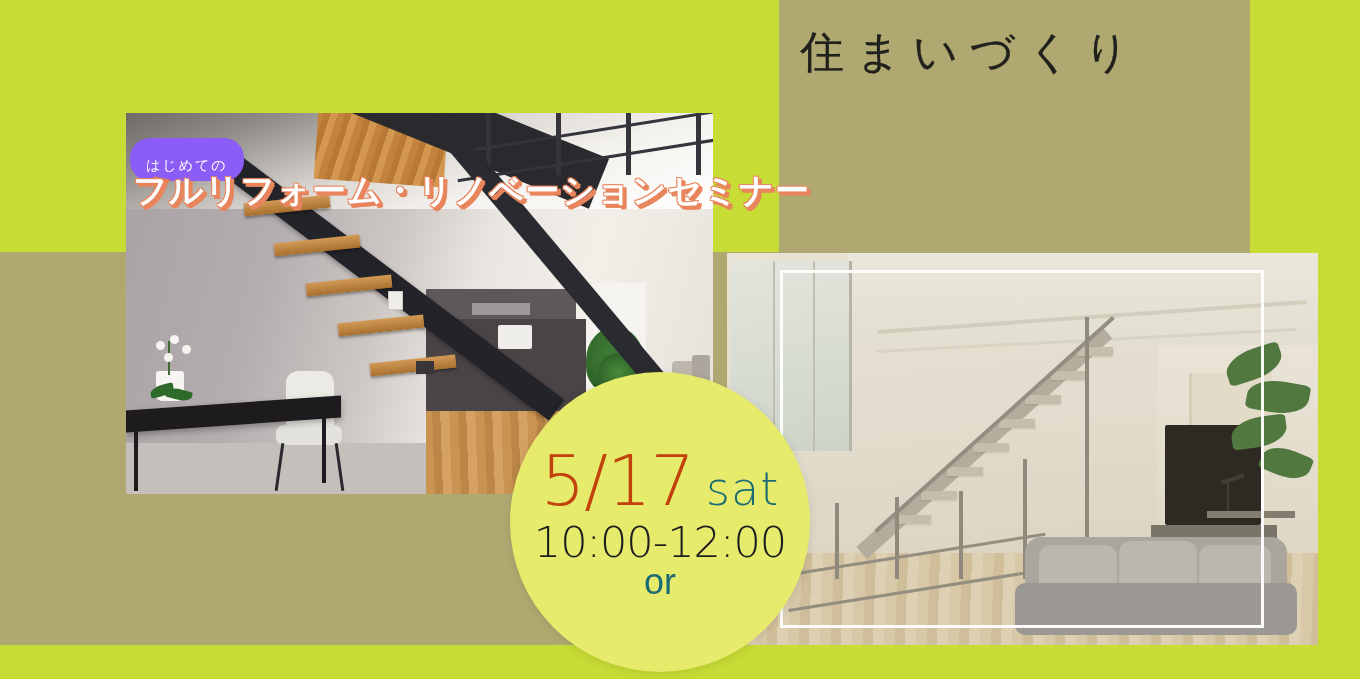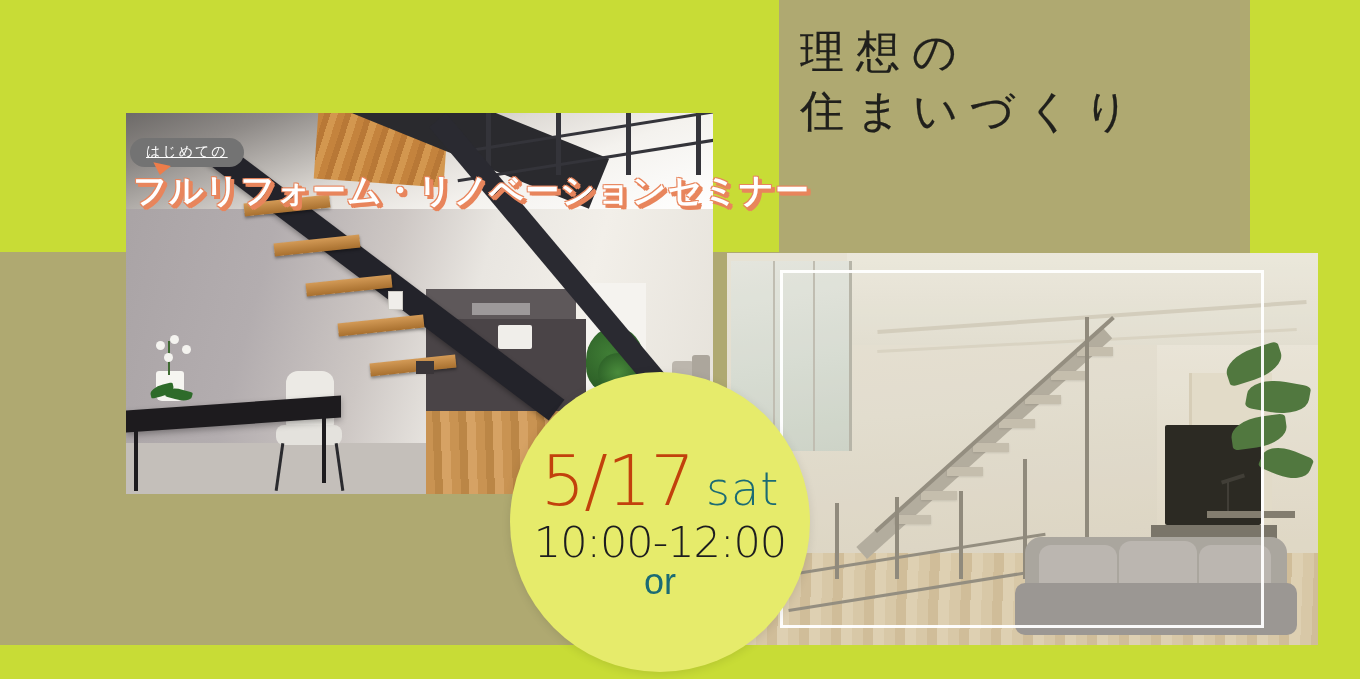--- a/index.html
+++ b/index.html
@@ -102,22 +102,22 @@
   .date-circle{position:absolute;left:510px;top:372px;width:300px;height:300px;border-radius:50%;
      background:#E6EB6B;box-shadow:0 2px 10px rgba(0,0,0,.10);
      display:flex;flex-direction:column;align-items:center;justify-content:center;}
   .dc-row1{display:flex;align-items:baseline;gap:12px;line-height:1;margin-bottom:2px;}
   .dc-day{font-family:"DejaVu Sans",sans-serif;font-size:70px;font-weight:300;color:#c2410c;letter-spacing:-1px;}
   .dc-dow{font-family:"DejaVu Sans",sans-serif;font-size:46px;font-weight:300;color:#1b6b74;letter-spacing:1px;}
   .dc-time{font-family:"DejaVu Sans",sans-serif;font-size:43px;font-weight:300;color:#1d1d1f;line-height:1.12;letter-spacing:-1px;}
   .dc-or{font-family:Liberation Sans, sans-serif;font-size:36px;font-weight:300;color:#1b6b74;line-height:1.0;margin:-2px 12px;}
 
   
-  .badge{position:absolute;left:130px;top:138px;padding:5px 16px 6px;background:#737373;border-radius:20px;
-     color:#fff;font-size:14px;letter-spacing:2px;font-family:"DejaVu Sans",sans-serif;z-index:6;text-decoration:underline;}
+  .badge{position:absolute;left:130px;top:138px;padding:19px 16px 6px;background:#8b5cf6;border-radius:20px;
+     color:#fff;font-size:14px;letter-spacing:2px;font-family:"DejaVu Sans",sans-serif;z-index:6;}
   .badge::after{content:"";position:absolute;left:22px;bottom:-8px;width:0;height:0;
      border-left:9px solid transparent;border-right:9px solid transparent;border-top:11px solid #EE7D4A;
      transform:rotate(12deg);}
   .seminar-title{position:absolute;left:133px;top:168px;z-index:6;white-space:nowrap;
      font-family:"DejaVu Sans",sans-serif;font-weight:bold;font-size:34px;letter-spacing:1px;color:#ffffff;
      text-shadow:3px 3px 0 #E8855C, -1px -1px 0 #E8855C, 1px -1px 0 #E8855C, -1px 1px 0 #E8855C,
                  4px 4px 0 #E8855C, 2px 4px 0 #E8855C, 4px 2px 0 #E8855C;}
 
   
   .fest{position:absolute;left:800px;top:22px;z-index:6;}
@@ -254,17 +254,16 @@
   <div class="date-circle">
     <div class="dc-row1">
       <span class="dc-day">5/17</span>
       <span class="dc-dow">sat</span>
     </div>
     <div class="dc-time">10:00-12:00</div>
     <div class="dc-or">or</div>
   </div>
 
   <div class="fest">
-    <div class="fest-line">理想の</div>
     <div class="fest-line">住まいづくり</div>
   </div>
 
 </div>
 
 </body></html>

